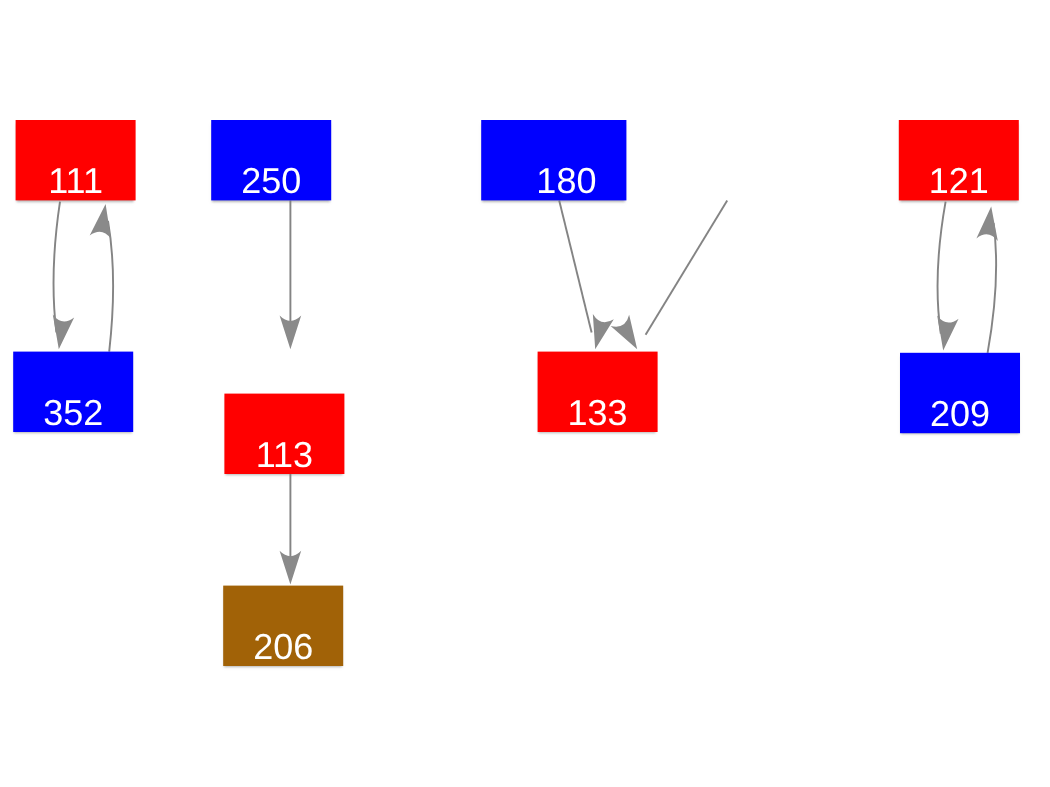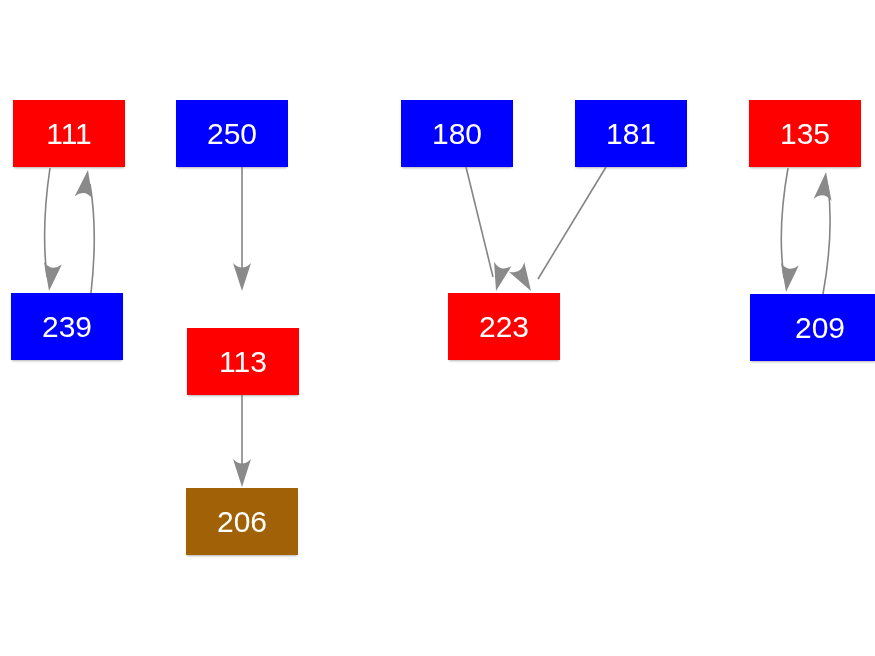--- a/index.html
+++ b/index.html
@@ -2,22 +2,22 @@
 <html><head>
 <meta charset="utf-8">
 <style>
   html,body{margin:0;padding:0;background:#ffffff;}
   body{width:875px;height:656px;overflow:hidden;font-family:"Liberation Sans",sans-serif;}
   .canvas{position:relative;width:875px;height:656px;background:#ffffff;}
   .edges-layer{position:absolute;left:0;top:0;width:875px;height:656px;}
   .edge{fill:none;stroke:#848484;stroke-width:1.6px;}
   .arrowhead{fill:#8a8a8a;stroke:none;}
   .node{
-    position:absolute;width:112px;height:67px;
-    display:flex;align-items:center;justify-content:center;
+    position:absolute;width:100px;height:67px;
+    display:flex;align-items:flex-end;justify-content:center;
     box-shadow:0 2px 2px -1px rgba(128,128,128,0.6);
     cursor:pointer;
   }
   .node-label{
     font-family:"Liberation Sans",sans-serif;
     font-size:30px;line-height:1;color:#ffffff;
     user-select:none;
   }
   
   .pos-111{left:13px;top:100px;}
@@ -61,48 +61,45 @@
 
     <path class="edge" d="M 823 294 Q 834 233 828 186"></path>
     <path class="arrowhead" d="M0 0 L-9 -28 Q0 -19 9 -28 Z" transform="translate(826,172) rotate(-173)"></path>
   </svg>
 
   <div class="node pos-111" style="background-color: rgb(255, 0, 0);">
     <span class="node-label">111</span>
   </div>
 
   <div class="node pos-207" style="background-color: rgb(0, 0, 255);">
-    <span class="node-label">239</span>
+    <span class="node-label">352</span>
   </div>
 
   <div class="node pos-250" style="background-color: rgb(0, 0, 255);">
     <span class="node-label">250</span>
   </div>
 
   <div class="node pos-113" style="background-color: rgb(255, 0, 0);">
     <span class="node-label">113</span>
   </div>
 
   <div class="node pos-206" style="background-color: #a16207;">
     <span class="node-label">206</span>
   </div>
 
-  <div class="node pos-180" style="background-color: rgb(0, 0, 255);">
+  <div class="node pos-180" style="background-color: rgb(0, 0, 255); padding-left: 21px;">
     <span class="node-label">180</span>
   </div>
 
-  <div class="node pos-181" style="background-color: rgb(0, 0, 255);">
-    <span class="node-label">181</span>
-  </div>
 
   <div class="node pos-133" style="background-color: rgb(255, 0, 0);">
-    <span class="node-label">223</span>
+    <span class="node-label">133</span>
   </div>
 
   <div class="node pos-135" style="background-color: rgb(255, 0, 0);">
-    <span class="node-label">135</span>
+    <span class="node-label">121</span>
   </div>
 
-  <div class="node pos-209" style="background-color: rgb(0, 0, 255); padding-left: 14px;">
+  <div class="node pos-209" style="background-color: rgb(0, 0, 255);">
     <span class="node-label">209</span>
   </div>
 
 </div>
 
 </body></html>

